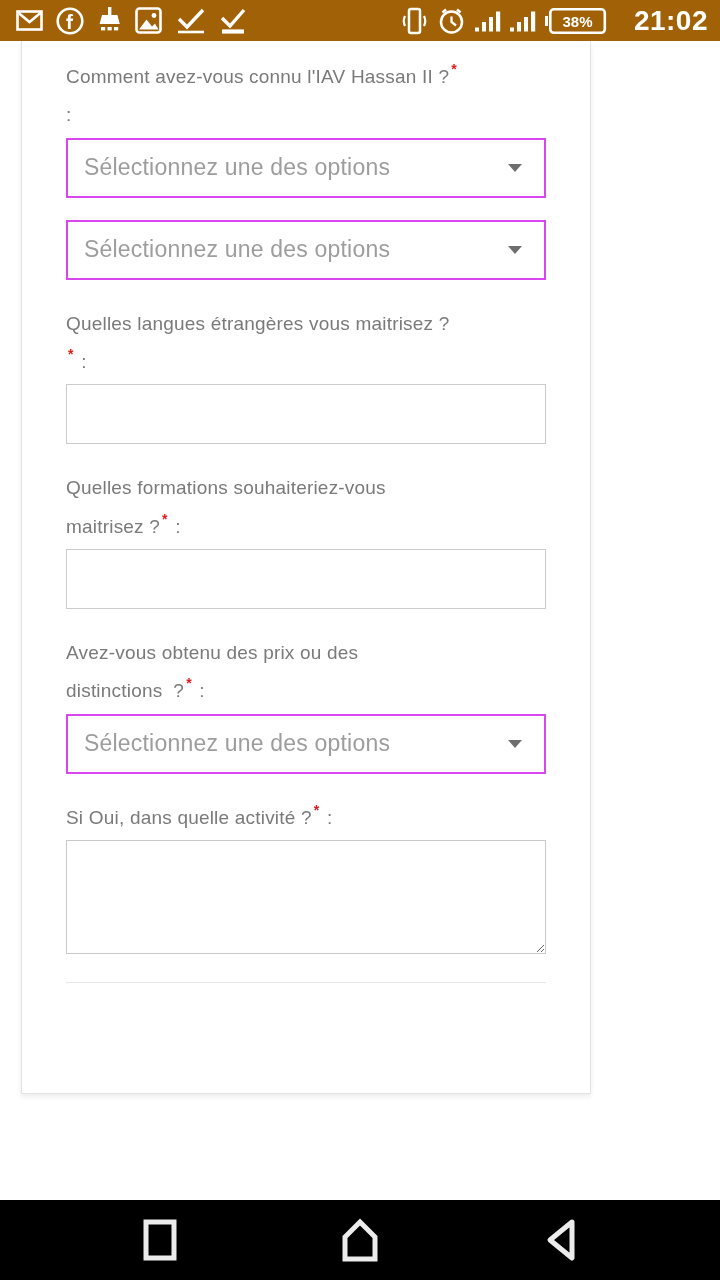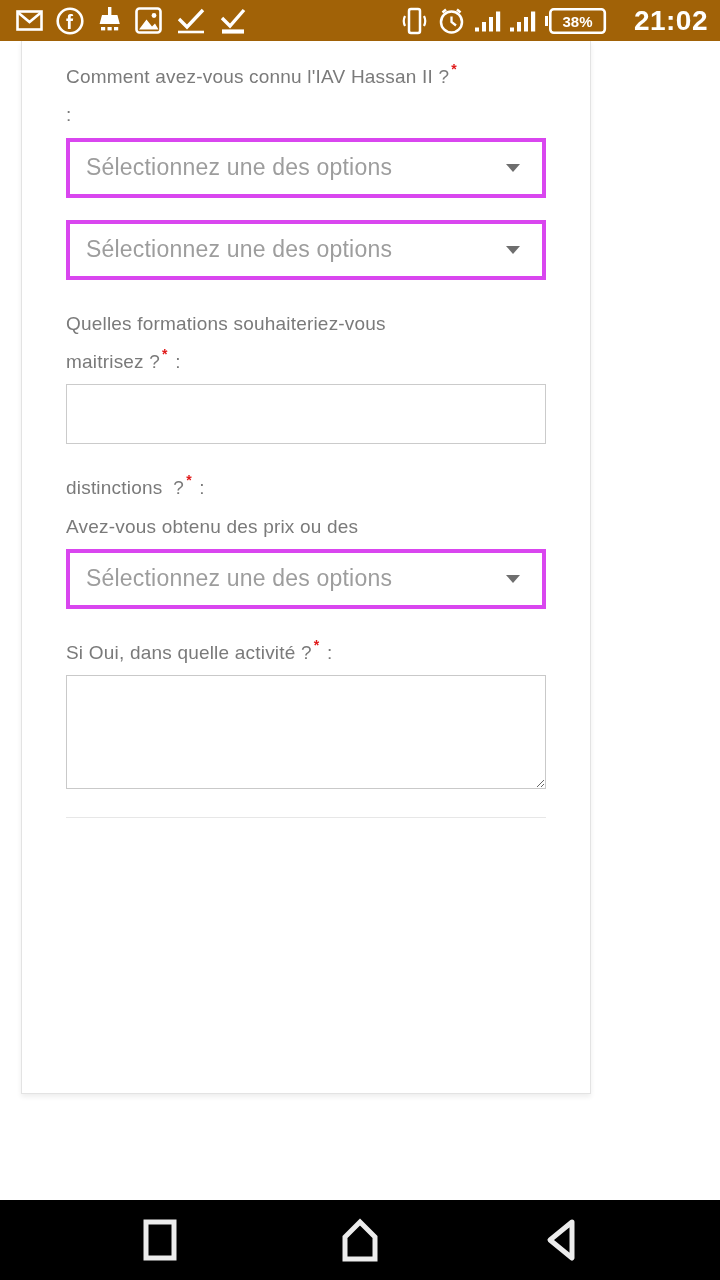--- a/index.html
+++ b/index.html
@@ -52,21 +52,21 @@
   .q-text { white-space: pre-wrap; }
   .star {
     color: #e01a1a;
     font-size: 14px; font-weight: 700;
     margin: 0 2px;
     position: relative; top: -2px;
   }
   .control { margin-top: 6px; }
   .select-box {
     width: 100%; height: 60px;
-    border: 4px solid #d946ef;
+    border: 2px solid #d946ef;
     background: #ffffff;
     display: flex; align-items: center;
     padding: 0 22px 0 16px;
     cursor: pointer;
   }
   .select-text {
     flex: 1;
     font-size: 23px;
     color: #9d9d9d;
     letter-spacing: 0.2px;
@@ -202,33 +202,40 @@
         </div>
       </div>
 
       <div class="field">
         <div class="control select-box" role="listbox">
           <span class="select-text">Sélectionnez une des options</span>
           <span class="caret"></span>
         </div>
       </div>
 
+      <div class="field">
+        <div>
+          <div class="q-line"><span class="q-text">Quelles langues étrangères vous maitrisez ?</span><sup class="star"></sup><span class="q-text"></span></div>
+          <div class="q-line"><span class="q-text"></span><sup class="star">*</sup><span class="q-text"> :</span></div>
+        </div>
+        <input type="text" class="control text-input" style="">
+      </div>
 
       <div class="field">
         <div>
           <div class="q-line"><span class="q-text">Quelles formations souhaiteriez-vous</span><sup class="star"></sup><span class="q-text"></span></div>
           <div class="q-line"><span class="q-text">maitrisez ?</span><sup class="star">*</sup><span class="q-text"> :</span></div>
         </div>
         <input type="text" class="control text-input" style="">
       </div>
 
       <div class="field">
         <div>
+          <div class="q-line"><span class="q-text">Avez-vous obtenu des prix ou des</span><sup class="star"></sup><span class="q-text"></span></div>
           <div class="q-line"><span class="q-text">distinctions  ?</span><sup class="star">*</sup><span class="q-text"> :</span></div>
-          <div class="q-line"><span class="q-text">Avez-vous obtenu des prix ou des</span><sup class="star"></sup><span class="q-text"></span></div>
         </div>
         <div class="control select-box" role="listbox">
           <span class="select-text">Sélectionnez une des options</span>
           <span class="caret"></span>
         </div>
       </div>
 
       <div class="field">
         <div>
           <div class="q-line"><span class="q-text">Si Oui, dans quelle activité ?</span><sup class="star">*</sup><span class="q-text"> :</span></div>

